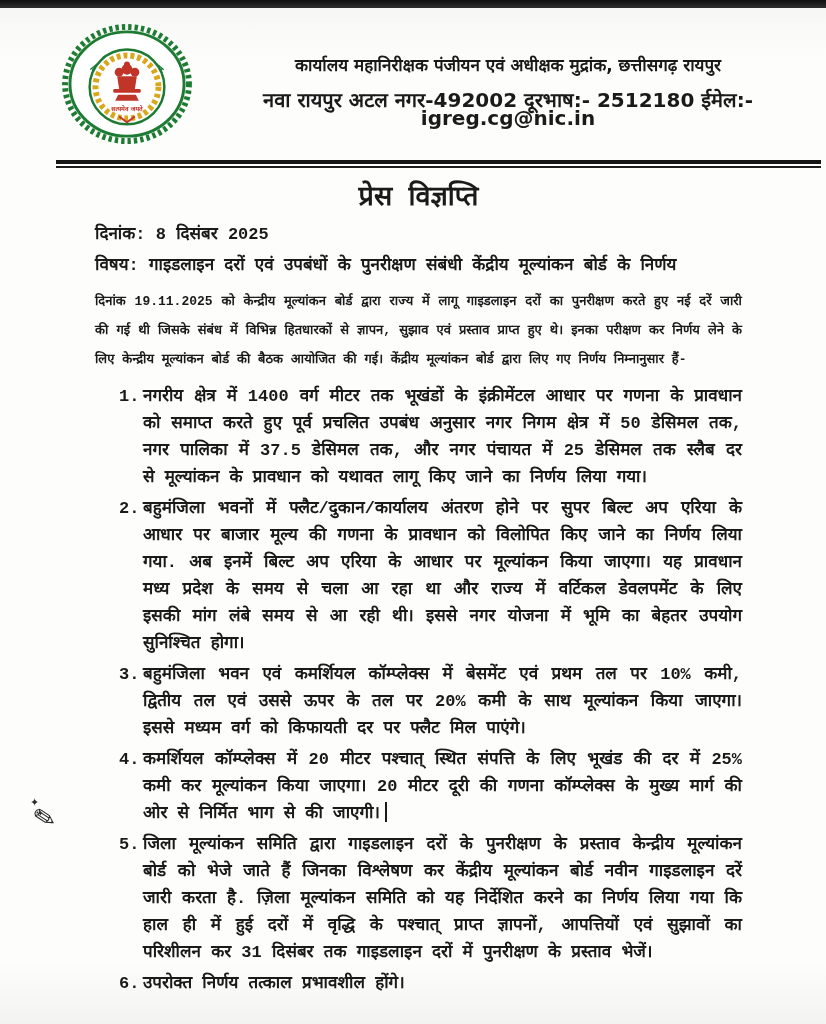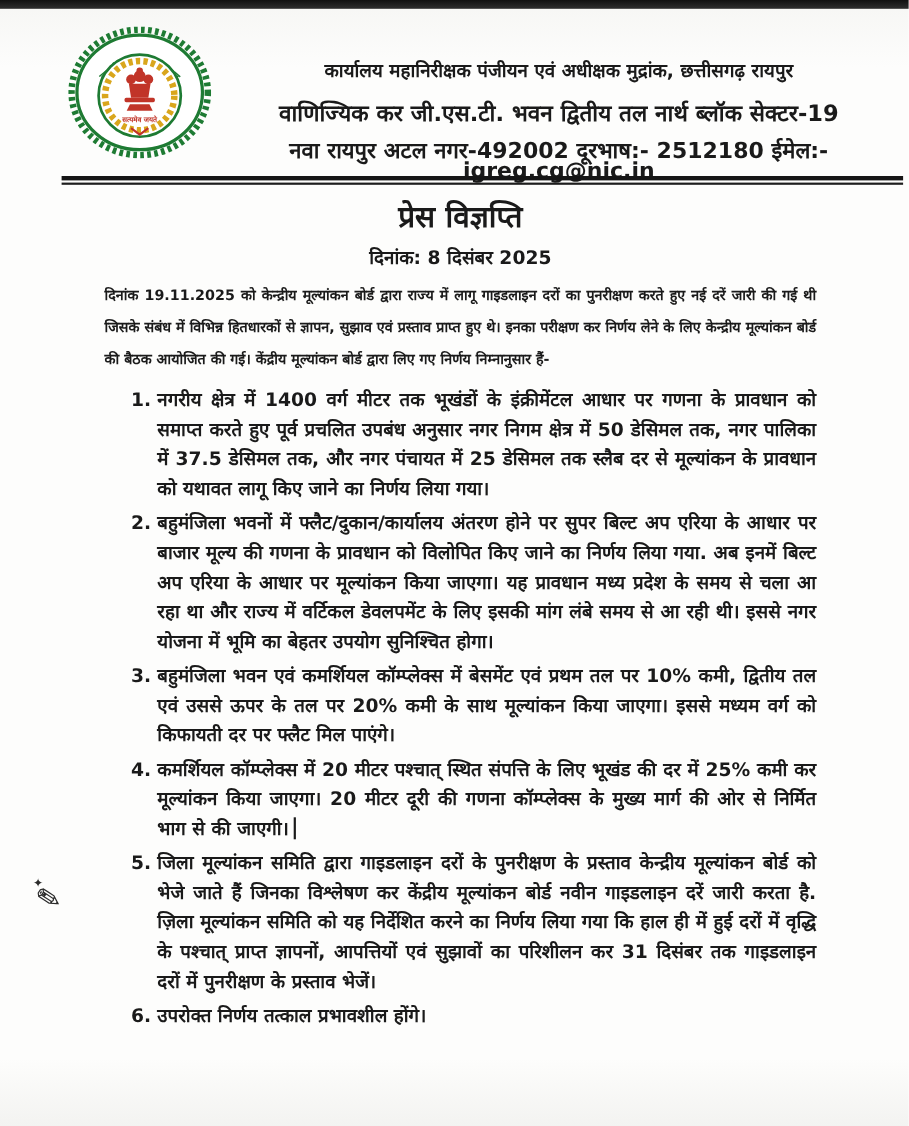--- a/index.html
+++ b/index.html
@@ -20,23 +20,23 @@
   .header-text { position:absolute; left:200px; right:10px; top:50px; text-align:center; }
   .org1 { font-size:17px; line-height:30px; letter-spacing:0px; }
   .org2 { font-size:20.5px; line-height:27px; margin-top:10px; }
   .addr { font-size:20px; line-height:18px; margin-top:11px; }
 
   .rule { position:absolute; left:56px; right:5px; top:160px; }
   .rule-thick { height:4px; background:#161616; }
   .rule-thin  { height:2px; background:#1d1d1d; margin-top:2px; }
 
   
-  .content { position:absolute; left:95px; right:84px; top:172px; }
+  .content { position:absolute; left:95px; right:84px; top:172px;font-family:Liberation Mono, monospace; }
   .title { text-align:center; font-size:27px; line-height:36px; margin-top:8px; }
-  .date-line { text-align:center; font-size:17px; line-height:24px; margin-top:7px; }
+  .date-line { text-align:left; font-size:17px; line-height:24px; margin-top:7px; }
   .subject { font-size:17px; line-height:26px; margin-top:6px; }
   .intro { font-size:13px; line-height:29px; margin-top:8px; text-align:justify; }
 
   .decisions { margin-top:9px; padding-left:24px; }
   .decision { display:flex; margin-bottom:4px; font-size:17px; line-height:27px; }
   .num { width:24px; flex:0 0 24px; }
   .dtext { flex:1; text-align:justify; }
 
   .caret { display:inline-block; width:2px; height:20px; background:#1a1a1a;
     margin-left:5px; vertical-align:-4px; }
@@ -70,32 +70,32 @@
     <path d="M56 53 h20 l-2 13 h-16 z"></path>
     <rect x="52" y="66" width="28" height="4" rx="1.5"></rect>
     <path d="M57 72 h18 l3 6 h-24 z"></path>
   </g>
   <text x="66" y="88" font-size="6.5" fill="#c13428" text-anchor="middle" font-weight="bold">सत्यमेव जयते</text>
   <path d="M58 94 l8 6 l8 -6" stroke="#c13428" stroke-width="2" fill="none"></path>
 </svg>
 
 <div class="header-text">
   <div class="org1">कार्यालय महानिरीक्षक पंजीयन एवं अधीक्षक मुद्रांक, छत्तीसगढ़ रायपुर</div>
-  <div class="org2">वाणिज्यिक कर जी.एस.टी. भवन द्वितीय तल नार्थ ब्लॉक सेक्टर-19</div>
   <div class="addr">नवा रायपुर अटल नगर-492002 दूरभाष:- 2512180 ईमेल:-igreg.cg@nic.in</div>
 </div>
 
 <div class="rule">
   <div class="rule-thick"></div>
   <div class="rule-thin"></div>
 </div>
 
 <div class="content">
   <div class="title">प्रेस विज्ञप्ति</div>
   <div class="date-line">दिनांक: 8 दिसंबर 2025</div>
+  <div class="subject">विषय: गाइडलाइन दरों एवं उपबंधों के पुनरीक्षण संबंधी केंद्रीय मूल्यांकन बोर्ड के निर्णय</div>
   <div class="intro">दिनांक 19.11.2025 को केन्द्रीय मूल्यांकन बोर्ड द्वारा राज्य में लागू गाइडलाइन दरों का पुनरीक्षण करते हुए नई दरें जारी की गई थी जिसके संबंध में विभिन्न हितधारकों से ज्ञापन, सुझाव एवं प्रस्ताव प्राप्त हुए थे। इनका परीक्षण कर निर्णय लेने के लिए केन्द्रीय मूल्यांकन बोर्ड की बैठक आयोजित की गई। केंद्रीय मूल्यांकन बोर्ड द्वारा लिए गए निर्णय निम्नानुसार हैं-</div>
 
   <div class="decisions">
     <div class="decision">
       <span class="num">1.</span>
       <div class="dtext"><span>नगरीय क्षेत्र में 1400 वर्ग मीटर तक भूखंडों के इंक्रीमेंटल आधार पर गणना के प्रावधान को समाप्त करते हुए पूर्व प्रचलित उपबंध अनुसार नगर निगम क्षेत्र में 50 डेसिमल तक, नगर पालिका में 37.5 डेसिमल तक, और नगर पंचायत में 25 डेसिमल तक स्लैब दर से मूल्यांकन के प्रावधान को यथावत लागू किए जाने का निर्णय लिया गया।</span></div>
     </div>
     <div class="decision">
       <span class="num">2.</span>
       <div class="dtext"><span>बहुमंजिला भवनों में फ्लैट/दुकान/कार्यालय अंतरण होने पर सुपर बिल्ट अप एरिया के आधार पर बाजार मूल्य की गणना के प्रावधान को विलोपित किए जाने का निर्णय लिया गया. अब इनमें बिल्ट अप एरिया के आधार पर मूल्यांकन किया जाएगा। यह प्रावधान मध्य प्रदेश के समय से चला आ रहा था और राज्य में वर्टिकल डेवलपमेंट के लिए इसकी मांग लंबे समय से आ रही थी। इससे नगर योजना में भूमि का बेहतर उपयोग सुनिश्चित होगा।</span></div>

